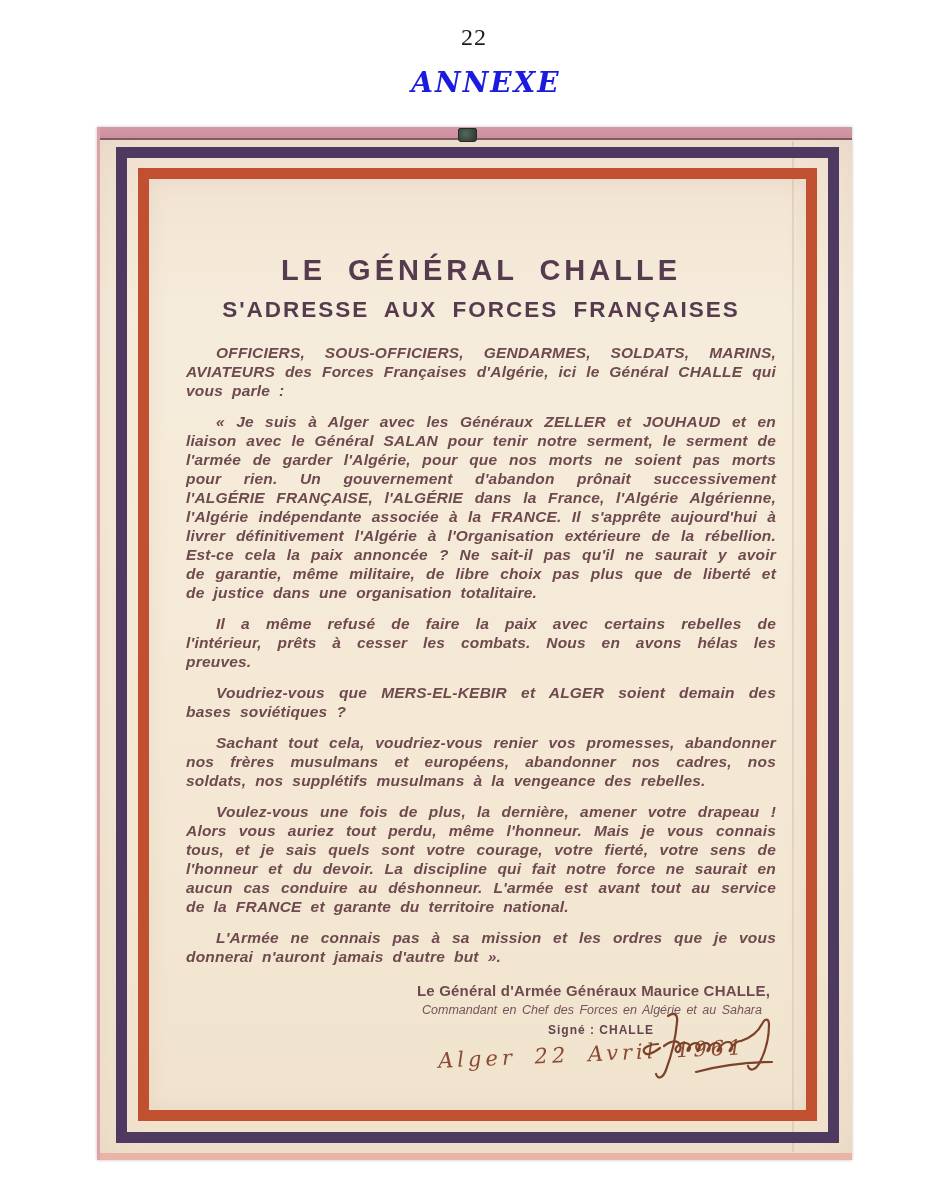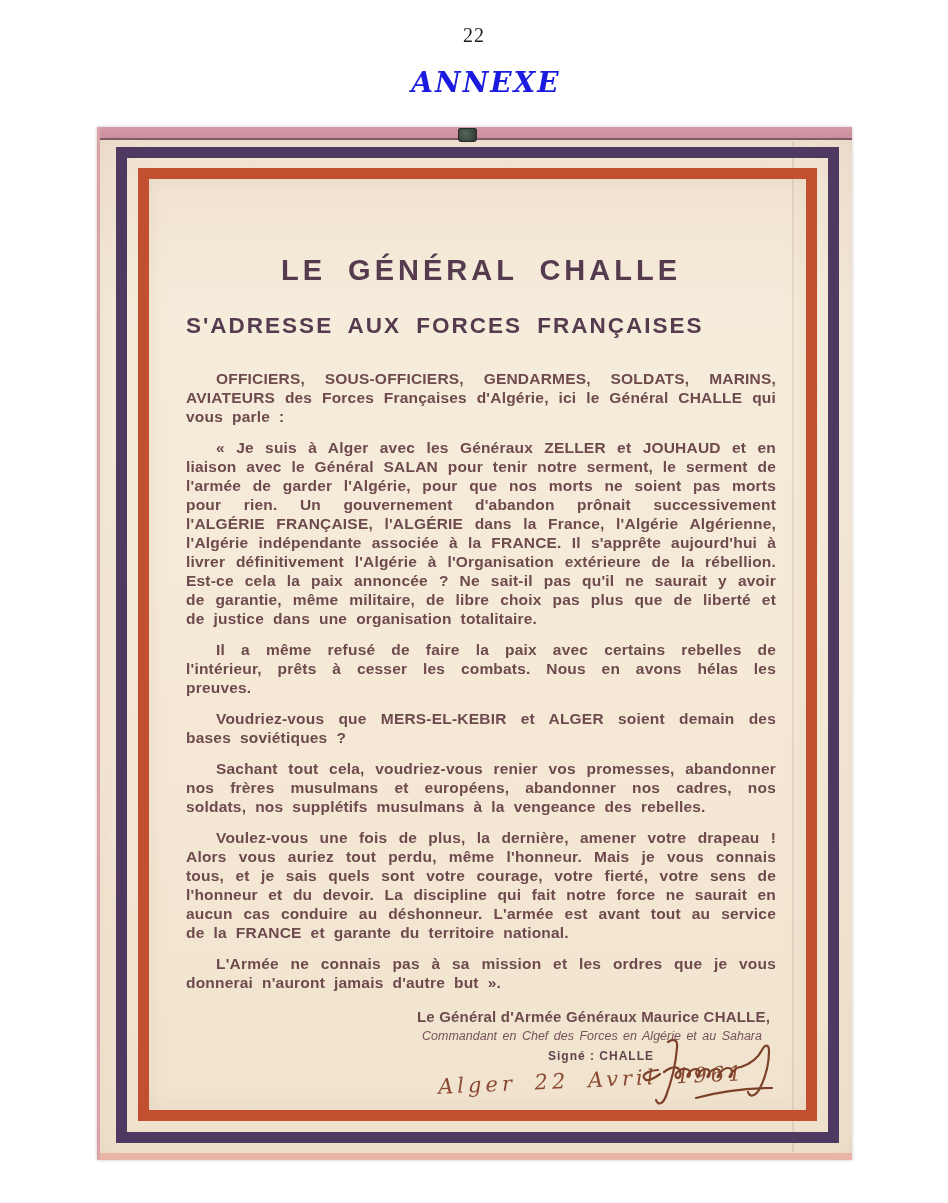--- a/index.html
+++ b/index.html
@@ -3,21 +3,21 @@
 <meta charset="utf-8">
 <style>
   * { margin: 0; padding: 0; box-sizing: border-box; }
   html, body { width: 948px; height: 1203px; background: #ffffff; overflow: hidden; }
   body { font-family: "Liberation Sans", sans-serif; position: relative; }
 
   
   .page-number {
     position: absolute; top: 24px; left: 0; width: 948px;
     text-align: center; font-family: "Liberation Serif", serif;
-    font-size: 20px; color: #1c1c1c; letter-spacing: 1px;
+    font-size: 24px; color: #1c1c1c; letter-spacing: 1px;
   }
   .annexe-heading {
     position: absolute; top: 66px; left: 12px; width: 948px;
     text-align: center; font-family: "DejaVu Serif", serif;
     font-style: italic; font-weight: 600;
     font-size: 28px; color: #1b1be0; letter-spacing: 2px;
   }
 
   
   .poster {
@@ -57,24 +57,24 @@
   
   .poster-content {
     position: absolute; top: 128px; left: 86px; width: 590px;
     color: #6e4a4e;
   }
   .poster-title {
     text-align: center; font-weight: bold; font-size: 29px;
     letter-spacing: 4px; word-spacing: 10px; color: #563b4f; line-height: 1.1;
   }
   .poster-subtitle {
-    font-weight: bold; font-size: 22.5px;
-    letter-spacing: 2px; word-spacing: 7px; color: #563b4f; margin-top: 26px;
+    text-align: center; font-weight: bold; font-size: 22.5px;
+    letter-spacing: 2px; word-spacing: 7px; color: #563b4f; margin-top: 10px;
   }
-  .body-text { margin-top: 30px; }
+  .body-text { margin-top: 20px; font-style: italic; }
   .body-text p {
     font-size: 15.5px; font-weight: bold; line-height: 19px;
     text-align: justify; text-indent: 30px;
     letter-spacing: 0.2px; word-spacing: 4.5px;
     color: #6e4a4e; margin: 0 0 12px 0;
   }
   .body-text p:last-child { margin-bottom: 0; }
 
   
   .signature-area { position: relative; margin-top: 16px; height: 100px; }

